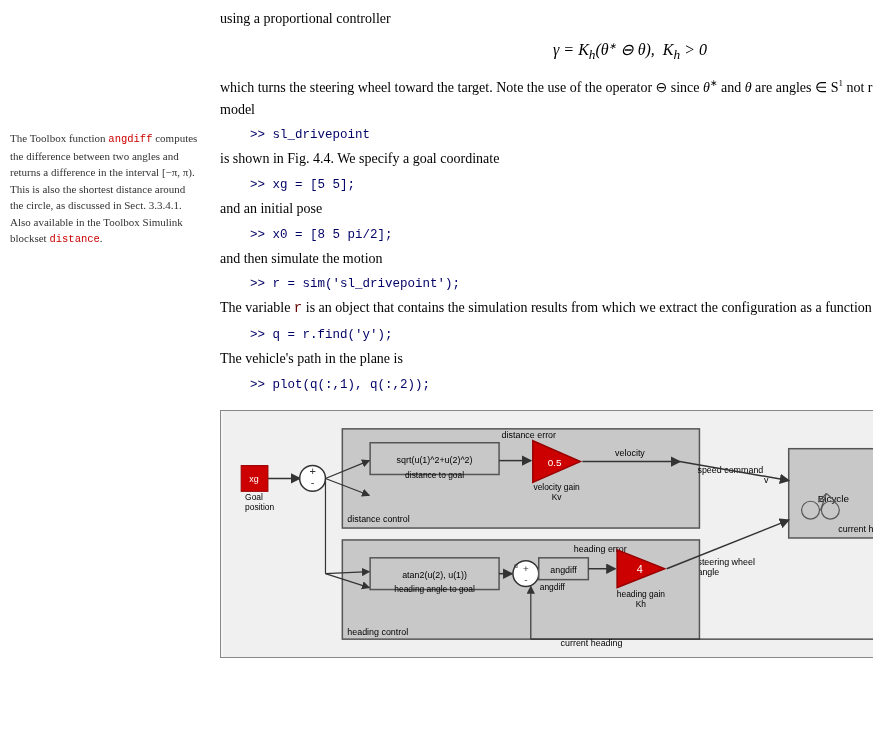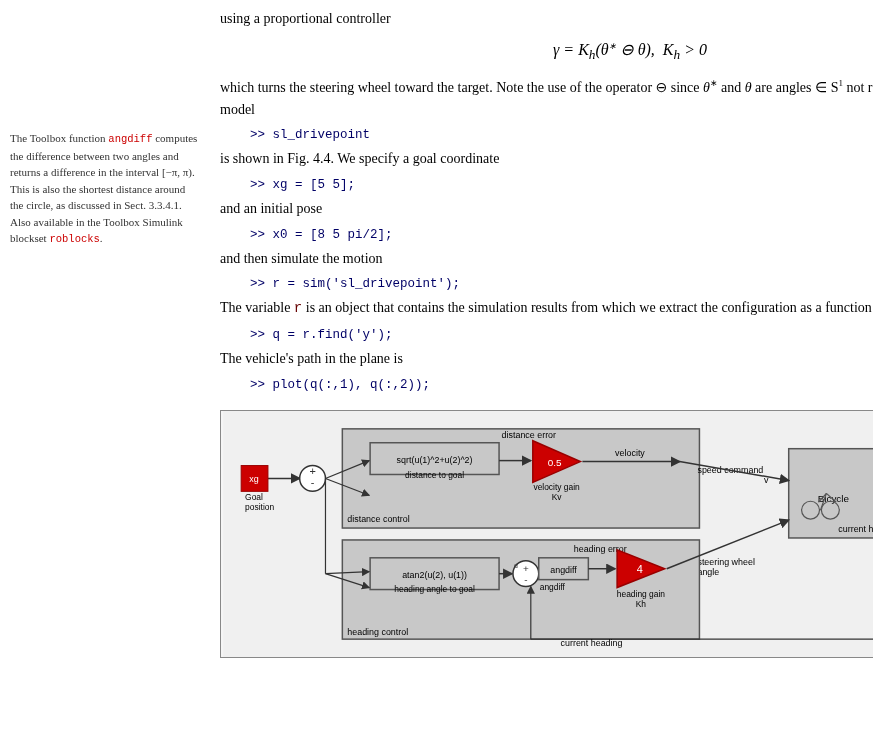--- a/index.html
+++ b/index.html
@@ -73,21 +73,21 @@
     sup {
       font-size: 9px;
     }
   </style>
 </head>
 <body>
 
 <div class="page-container">
   <div class="sidebar">
     <p class="sidebar-text">
-      The Toolbox function <span class="code-red">angdiff</span> com­putes the difference between two angles and returns a difference in the interval [−π, π). This is also the shortest dis­tance around the circle, as discussed in Sect. 3.3.4.1. Also available in the Toolbox Simulink blockset <span class="code-red">roblocks</span>.
+      The Toolbox function <span class="code-red">angdiff</span> com­putes the difference between two angles and returns a difference in the interval [−π, π). This is also the shortest dis­tance around the circle, as discussed in Sect. 3.3.4.1. Also available in the Toolbox Simulink blockset <span class="code-red">distance</span>.
     </p>
   </div>
 
   <div class="main-content">
     <p>using a proportional controller</p>
 
     <div class="math-block">
       <i>γ</i> = <i>K</i><sub><i>h</i></sub>(<i>θ</i><sup>∗</sup> ⊖ <i>θ</i>),&nbsp;&nbsp;<i>K</i><sub><i>h</i></sub> &gt; 0
     </div>
 

